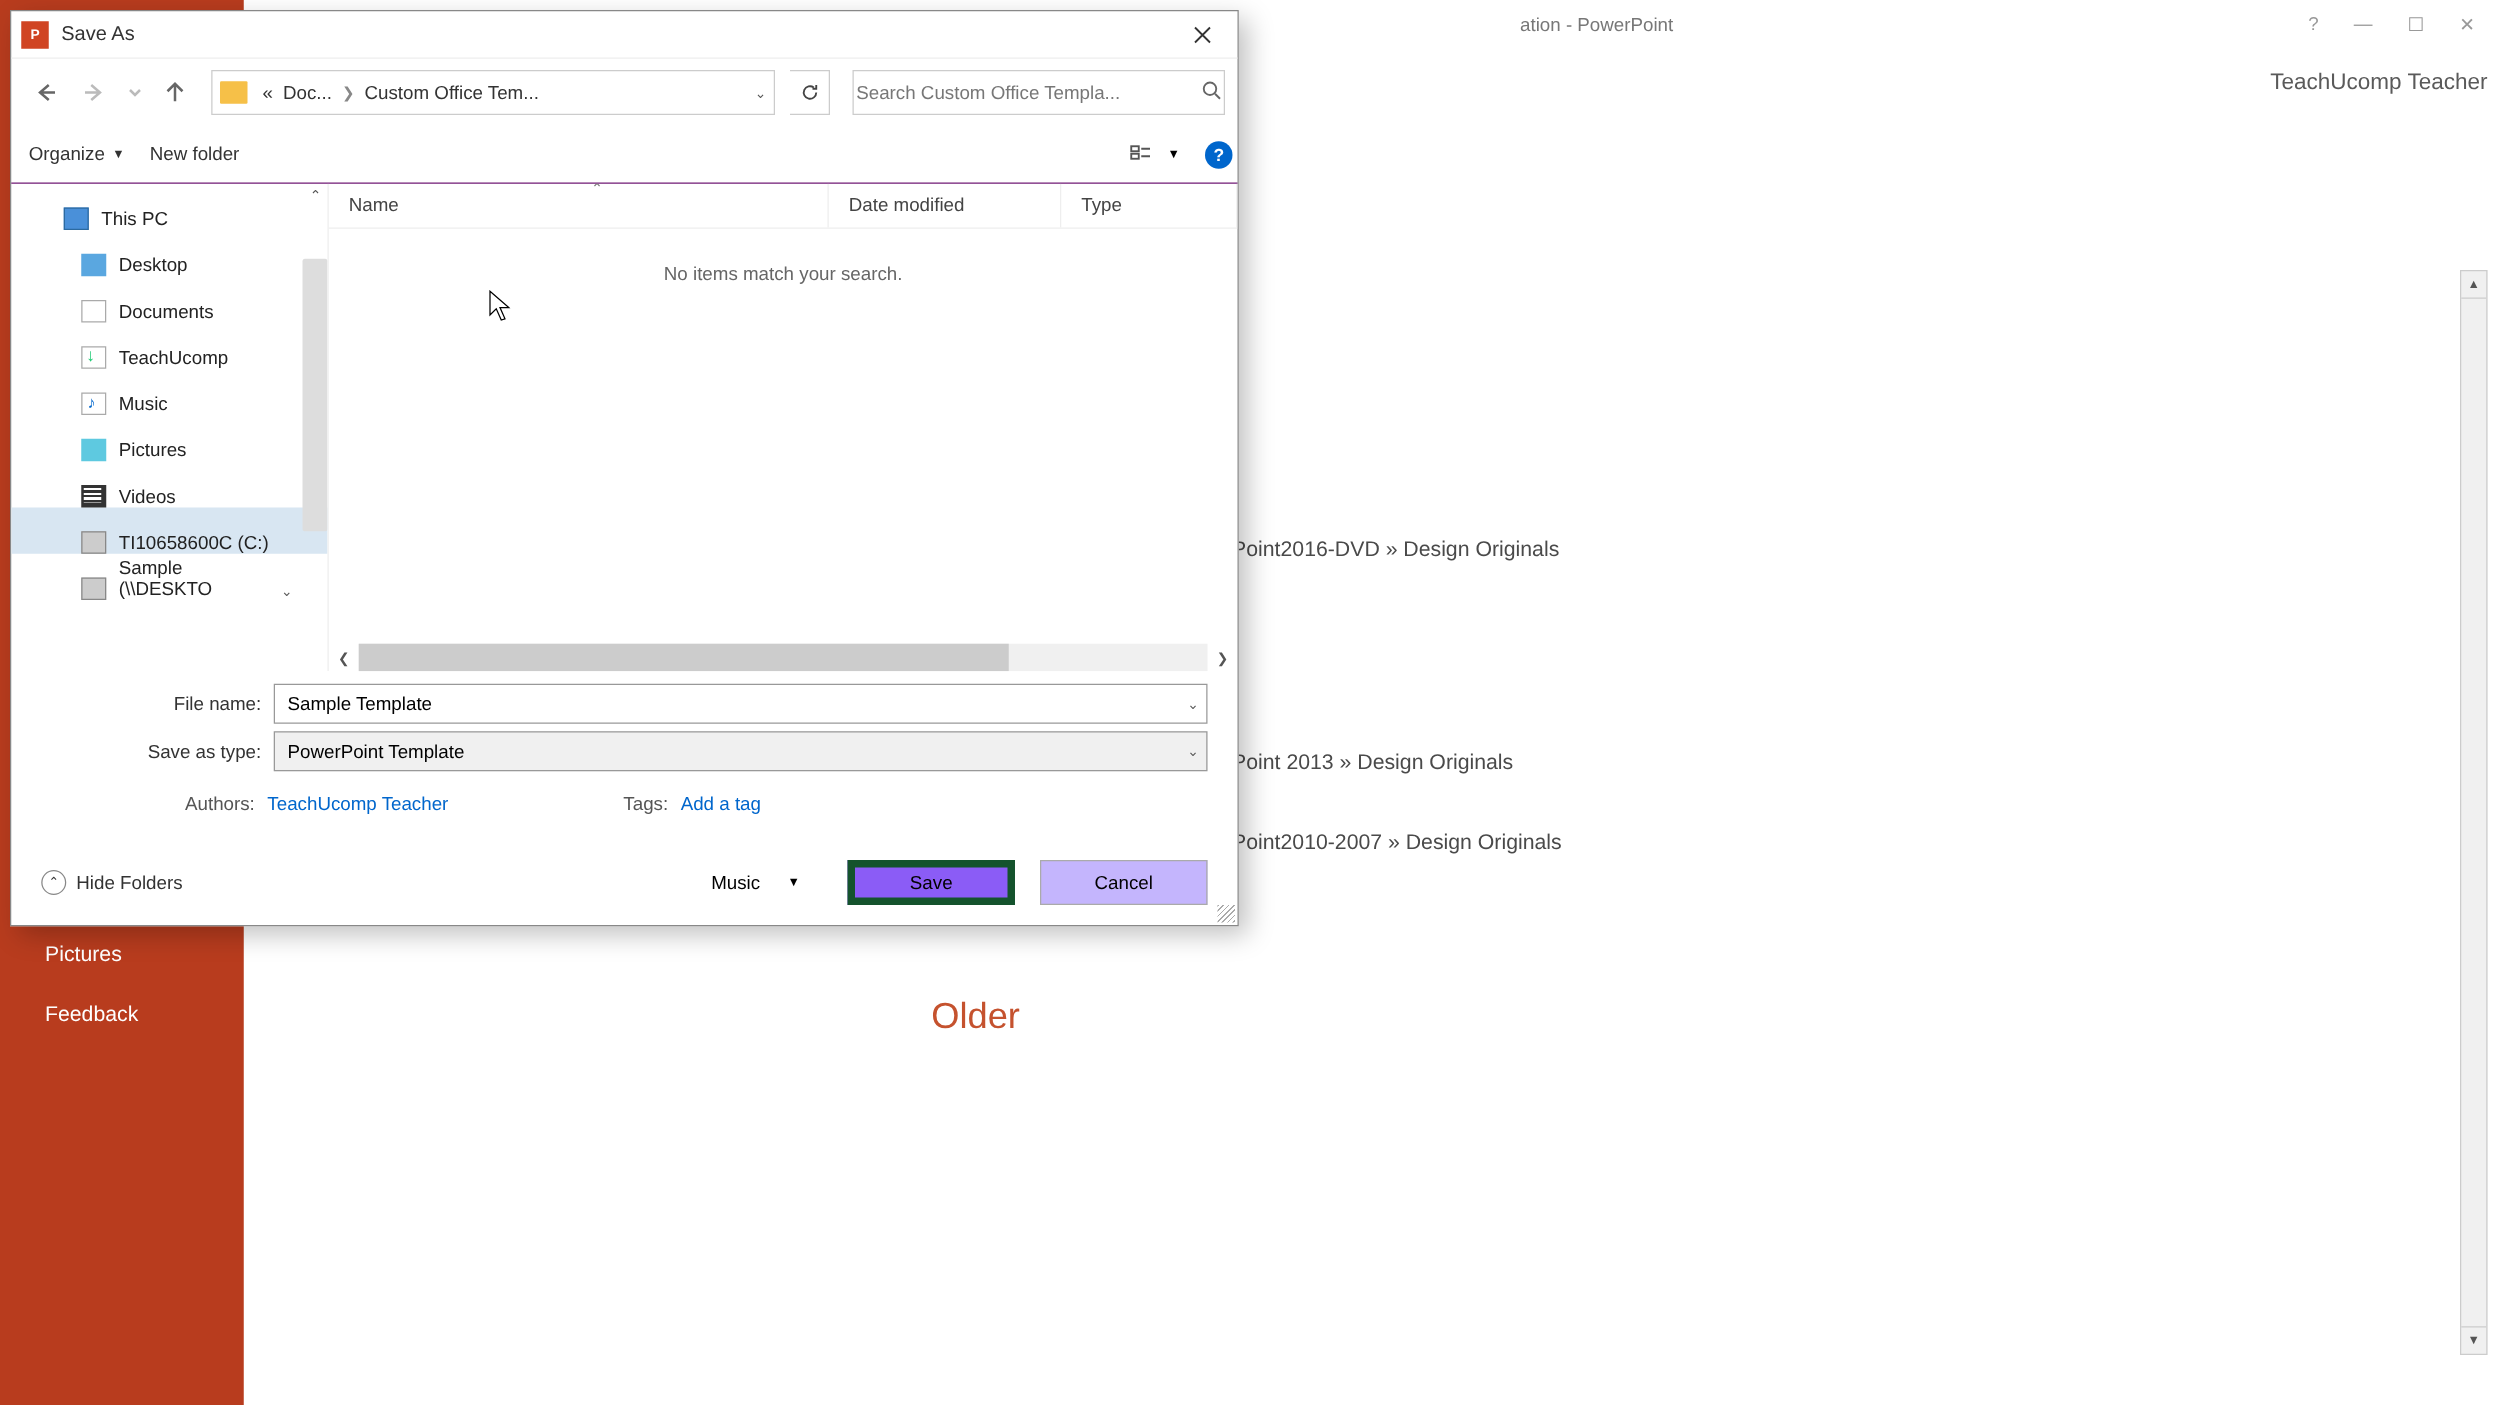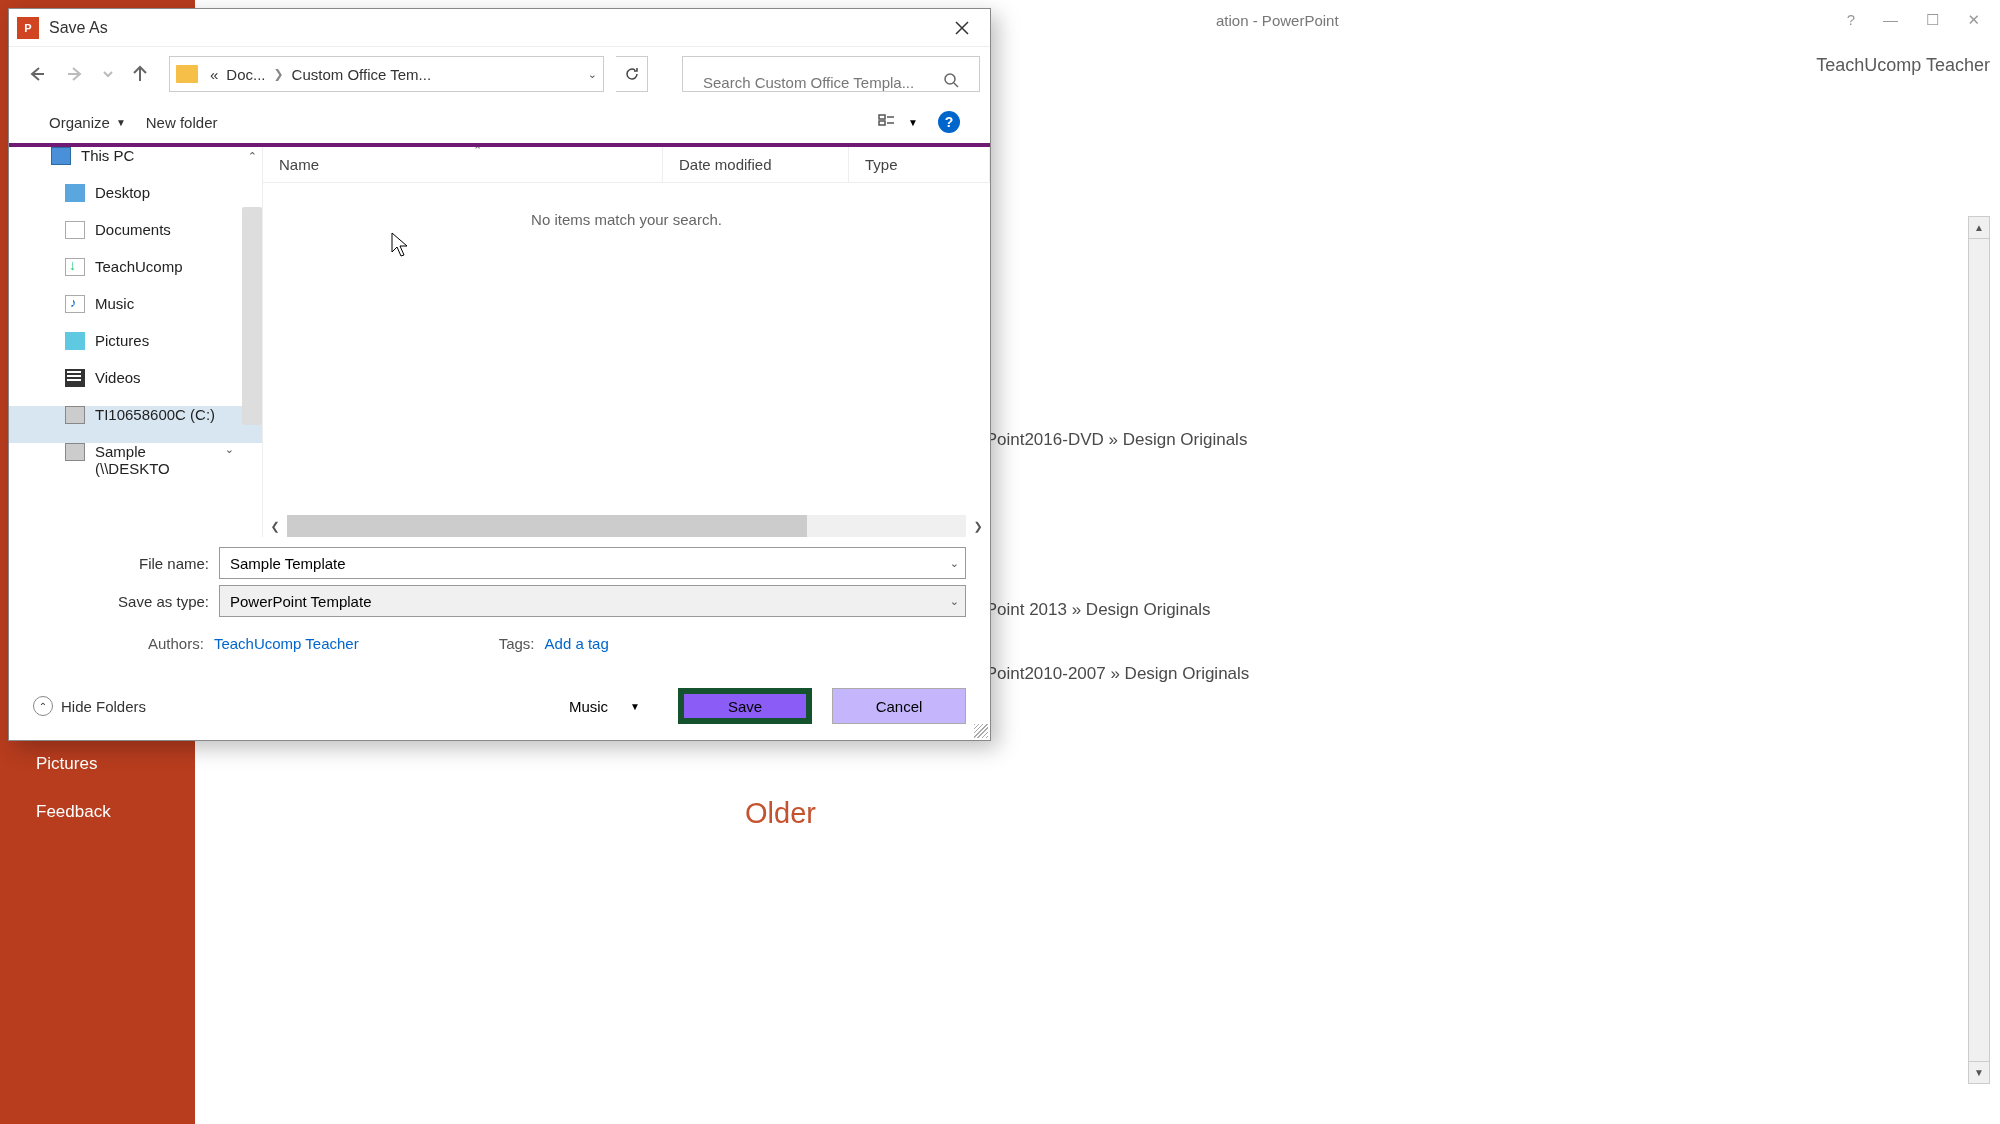--- a/index.html
+++ b/index.html
@@ -35,34 +35,34 @@
     .dlg-nav { height: 54px; display: flex; align-items: center; padding: 0 10px; gap: 6px; }
     .nav-btn { width: 34px; height: 34px; display:flex; align-items:center; justify-content:center; color:#666; border-radius:2px; }
     .nav-btn.disabled { color: #bbb; }
     .nav-btn svg { stroke: currentColor; fill:none; stroke-width:2; }
     .addr-bar { flex: 1; height: 36px; border: 1px solid #ccc; display:flex; align-items:center; padding: 0 6px; margin: 0 6px; }
     .addr-bar .folder-ico { width:22px; height:18px; background:#f6c048; margin-right:8px; border-radius:1px; }
     .addr-bar .crumb { color: #333; padding: 0 4px; }
     .addr-bar .sep { color: #888; padding: 0 4px; font-size:12px;}
     .addr-dd { margin-left:auto; color:#555; font-size:11px;}
     .refresh-btn { width:32px; height:36px; border:1px solid #ccc; border-left:none; display:flex; align-items:center; justify-content:center; }
-    .search-box { width: 298px; height: 36px; border: 1px solid #ccc; display:flex; align-items:flex-end; padding: 0 20px; margin-left: 28px; color:#777; }
+    .search-box { width: 298px; height: 36px; border: 1px solid #ccc; display:flex; align-items:center; padding: 0 2px; margin-left: 12px; color:#777; }
     .search-box .srch-ico { margin-left:auto; }
     
-    .dlg-toolbar { height: 46px; display:flex; align-items:center; padding: 0 30px; border-bottom: 4px solid #701a75; }
+    .dlg-toolbar { height: 46px; display:flex; align-items:center; padding: 0 4px; border-bottom: 1px solid #701a75; }
     .tool-item { color:#333; padding: 6px 10px; display:flex; align-items:center; gap:6px; cursor:pointer; border-radius:2px; }
     .tool-spacer { flex: 1; }
     .view-btn { display:flex; align-items:center; gap:2px; padding: 4px 6px;}
     .help-btn { width:22px; height:22px; border-radius:50%; background:#0066cc; color:#fff; display:flex; align-items:center; justify-content:center; font-size:14px; font-weight:bold; margin-left:14px;}
     
     .dlg-body { flex: 1; display:flex; overflow:hidden; }
     .tree { width: 254px; border-right: 1px solid #eee; position:relative; overflow:hidden;}
     .tree-scroll-thumb { position:absolute; right:0; top:60px; width:20px; height:218px; background:#ddd; border-radius:2px;}
     .tree-up-arrow { position:absolute; top:3px; right:5px; font-size:11px; color:#555;}
-    .tree-item { height: 37px; display:flex; align-items:flex-start; padding-left: 56px; gap:10px; color:#222; cursor:pointer;}
+    .tree-item { height: 37px; display:flex; align-items:flex-end; padding-left: 56px; gap:10px; color:#222; cursor:pointer;}
     .tree-item.root { padding-left: 42px; }
     .tree-item.sel { background: #d8e6f2; }
     .tree-ico { width:20px; height:18px; flex:0 0 auto; }
     .ico-pc { background:#4a90d9; border:1px solid #2c6aa0;}
     .ico-desktop { background:#5aa7e0;}
     .ico-doc { background:#fff; border:1px solid #aaa;}
     .ico-dl { background:#fff; border:1px solid #aaa; position:relative;}
     .ico-dl::after{content:"↓"; position:absolute; left:3px; top:-2px; color:#2c7; font-size:14px; font-weight:bold;}
     .ico-music { background:#fff; border:1px solid #aaa; position:relative;}
     .ico-music::after{content:"♪"; position:absolute; left:4px; top:-1px; color:#06c; font-size:13px;}

